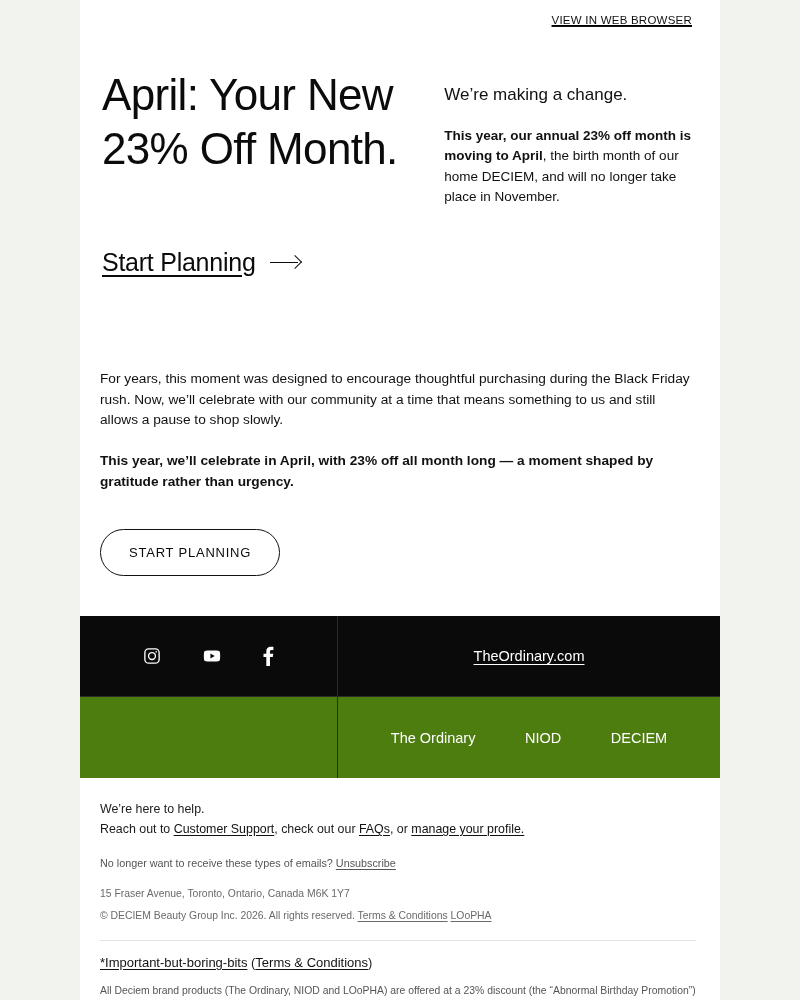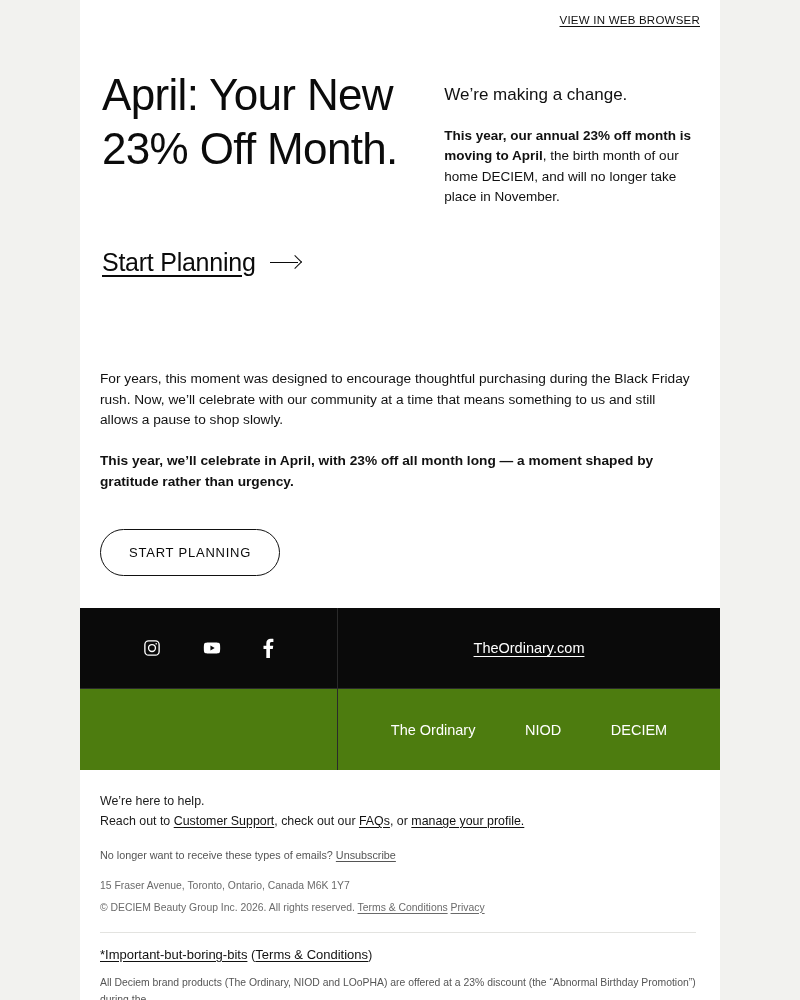--- a/index.html
+++ b/index.html
@@ -25,21 +25,22 @@
     background: #ffffff;
     min-height: 1000px;
   }
 
   
   .topbar {
     height: 40px;
     display: flex;
     align-items: center;
     justify-content: flex-end;
-    padding-right: 20px;
+    padding-right: 28px;
+    text-decoration: underline;
   }
   .view-web {
     font-size: 11.5px;
     letter-spacing: 0.02em;
     color: #111;
     text-decoration: underline;
     text-underline-offset: 2px;
   }
 
   
@@ -134,21 +135,21 @@
     padding: 15px 28px;
     font-size: 13px;
     letter-spacing: 0.06em;
     color: #0b0b0b;
     background: #fff;
     font-family: "Liberation Sans", sans-serif;
     cursor: pointer;
   }
 
   
-  .dark-wrap { margin-top: 32px; }
+  .dark-wrap { margin-top: 40px; }
   .dark-row-1 {
     display: flex;
     background: #0a0a0a;
     height: 80px;
   }
   .social-cell {
     width: 258px;
     display: flex;
     align-items: center;
     justify-content: center;
@@ -273,21 +274,21 @@
       </div>
     </div>
 
     <div class="fineprint">
       <p class="fp-line">We’re here to help.</p>
       <p class="fp-line"><span>Reach out to </span><a class="u dark" href="#">Customer Support</a><span>, check out our </span><a class="u dark" href="#">FAQs</a><span>, or </span><a class="u dark" href="#">manage your profile.</a></p>
 
       <p class="fp-line small"><span>No longer want to receive these types of emails? </span><a class="u" href="#">Unsubscribe</a></p>
 
       <p class="fp-line addr">15 Fraser Avenue, Toronto, Ontario, Canada M6K 1Y7</p>
-      <p class="fp-line copy"><span>© DECIEM Beauty Group Inc. 2026. All rights reserved. </span><a class="u" href="#">Terms &amp; Conditions</a>&nbsp;<a class="u" href="#">Privacy</a></p>
+      <p class="fp-line copy"><span>© DECIEM Beauty Group Inc. 2026. All rights reserved. </span><a class="u" href="#">Terms &amp; Conditions</a>&nbsp;<a class="u" href="#">LOoPHA</a></p>
 
       <hr class="fp-rule">
 
       <p class="fp-line imp"><a class="u dark" href="#">*Important-but-boring-bits</a><span> (</span><a class="u dark" href="#">Terms &amp; Conditions</a><span>)</span></p>
       <p class="fp-line terms">All Deciem brand products (The Ordinary, NIOD and LOoPHA) are offered at a 23% discount (the “Abnormal Birthday Promotion”) during the</p>
     </div>
 
   </div>
 </div>
 

